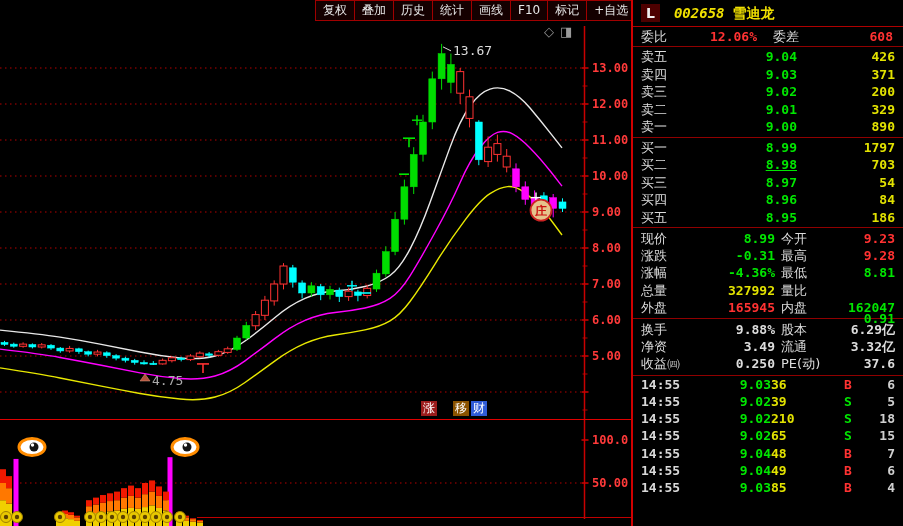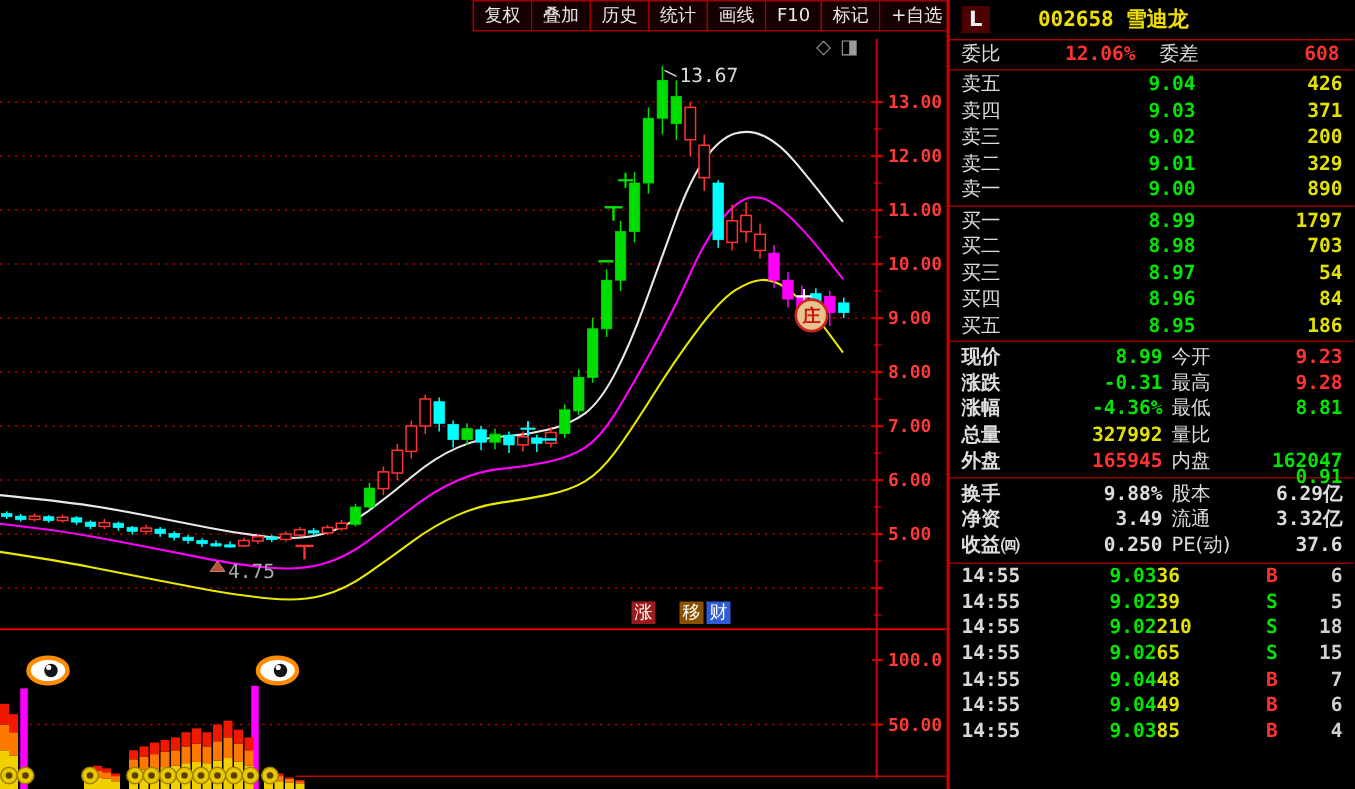--- a/index.html
+++ b/index.html
@@ -17,32 +17,32 @@
   .cbadge{height:15px;line-height:15px;padding:0 2px;font-size:12px;color:#fff;margin-right:2px;}
   .cbadge.gap{margin-left:14px;}
   
   .right-panel{position:absolute;left:631px;top:0;width:272px;height:526px;background:#000;
                border-left:2px solid #d00000;box-sizing:border-box;color:#dcdcdc;}
   .num{font-family:"DejaVu Sans Mono",monospace;font-weight:bold;}
   .panel-header{height:26px;line-height:26px;border-bottom:1px solid #b00000;font-size:14px;
                 display:flex;align-items:center;}
   .panel-header .mk{color:#f0f0f0;background:#4d0000;padding:0 5px;margin-left:8px;height:18px;
                     line-height:18px;font-weight:bold;}
-  .panel-header .code{color:#f0e000;font-weight:bold;margin-left:32px;font-family:"DejaVu Sans Mono",monospace;}
+  .panel-header .code{color:#f0e000;font-weight:bold;margin-left:14px;font-family:"DejaVu Sans Mono",monospace;font-style:italic;}
   .panel-header .name{color:#f0e000;font-weight:bold;margin-left:8px;}
   .weibi-row{height:19px;line-height:19px;border-bottom:1px solid #900000;display:flex;font-size:13px;}
   .weibi-row .lbl{width:40px;margin-left:8px;}
   .weibi-row .val{flex:1;text-align:right;margin-right:10px;}
   .lvl-row{height:17.5px;line-height:17.5px;display:flex;font-size:13px;}
   .lvl-row .lbl{width:46px;margin-left:8px;}
   .lvl-row .price{width:110px;text-align:right;}
   .lvl-row .vol{flex:1;text-align:right;margin-right:8px;}
   .asks,.bids{border-bottom:1px solid #900000;padding:1px 0;}
   .stat-row{height:17.2px;line-height:17.2px;display:flex;font-size:13px;}
-  .stat-row .lbl{width:56px;margin-left:8px;font-weight:bold;}
+  .stat-row .lbl{width:56px;margin-left:8px;}
   .stat-row .lbl2{width:54px;margin-left:6px;}
   .stat-row .val{width:78px;text-align:right;}
   .stat-row .val2{flex:1;text-align:right;margin-right:8px;}
   .stats{border-bottom:1px solid #900000;padding:2px 0;}
   .fund{border-bottom:1px solid #900000;padding:2px 0;}
   .tick-row{height:17.3px;line-height:17.3px;display:flex;font-size:13px;}
   .tick-row .time{width:50px;margin-left:8px;color:#d8d8d8;}
   .tick-row .price{width:80px;text-align:right;}
   .tick-row .vol{width:64px;}
   .tick-row .side{width:26px;text-align:center;font-weight:bold;}
@@ -402,21 +402,21 @@
         </div>
       </div>
     <div class="bids">
         <div class="lvl-row">
           <span class="lbl">买一</span>
           <span class="price num" style="color: rgb(0, 230, 0);">8.99</span>
           <span class="vol num" style="color: rgb(226, 226, 0);">1797</span>
         </div>
         <div class="lvl-row">
           <span class="lbl">买二</span>
-          <span class="price num" style="color: rgb(0, 230, 0);">8.98</span>
+          <span class="price num" style="color: rgb(0, 230, 0); text-decoration: underline;">8.98</span>
           <span class="vol num" style="color: rgb(226, 226, 0);">703</span>
         </div>
         <div class="lvl-row">
           <span class="lbl">买三</span>
           <span class="price num" style="color: rgb(0, 230, 0);">8.97</span>
           <span class="vol num" style="color: rgb(226, 226, 0);">54</span>
         </div>
         <div class="lvl-row">
           <span class="lbl">买四</span>
           <span class="price num" style="color: rgb(0, 230, 0);">8.96</span>

